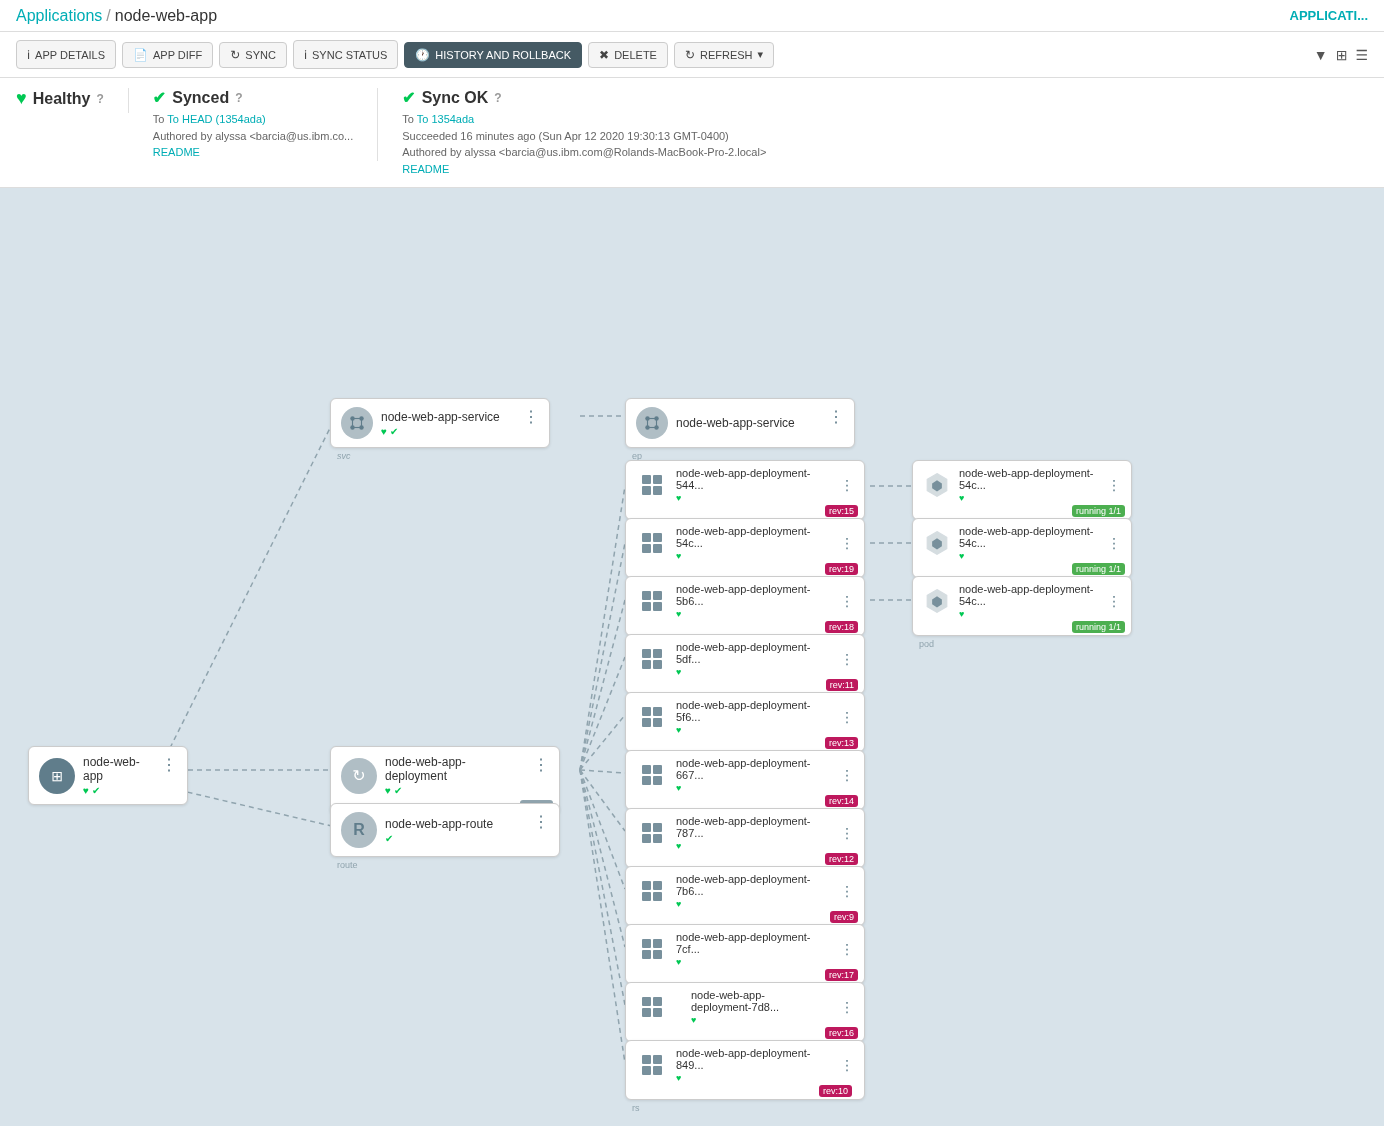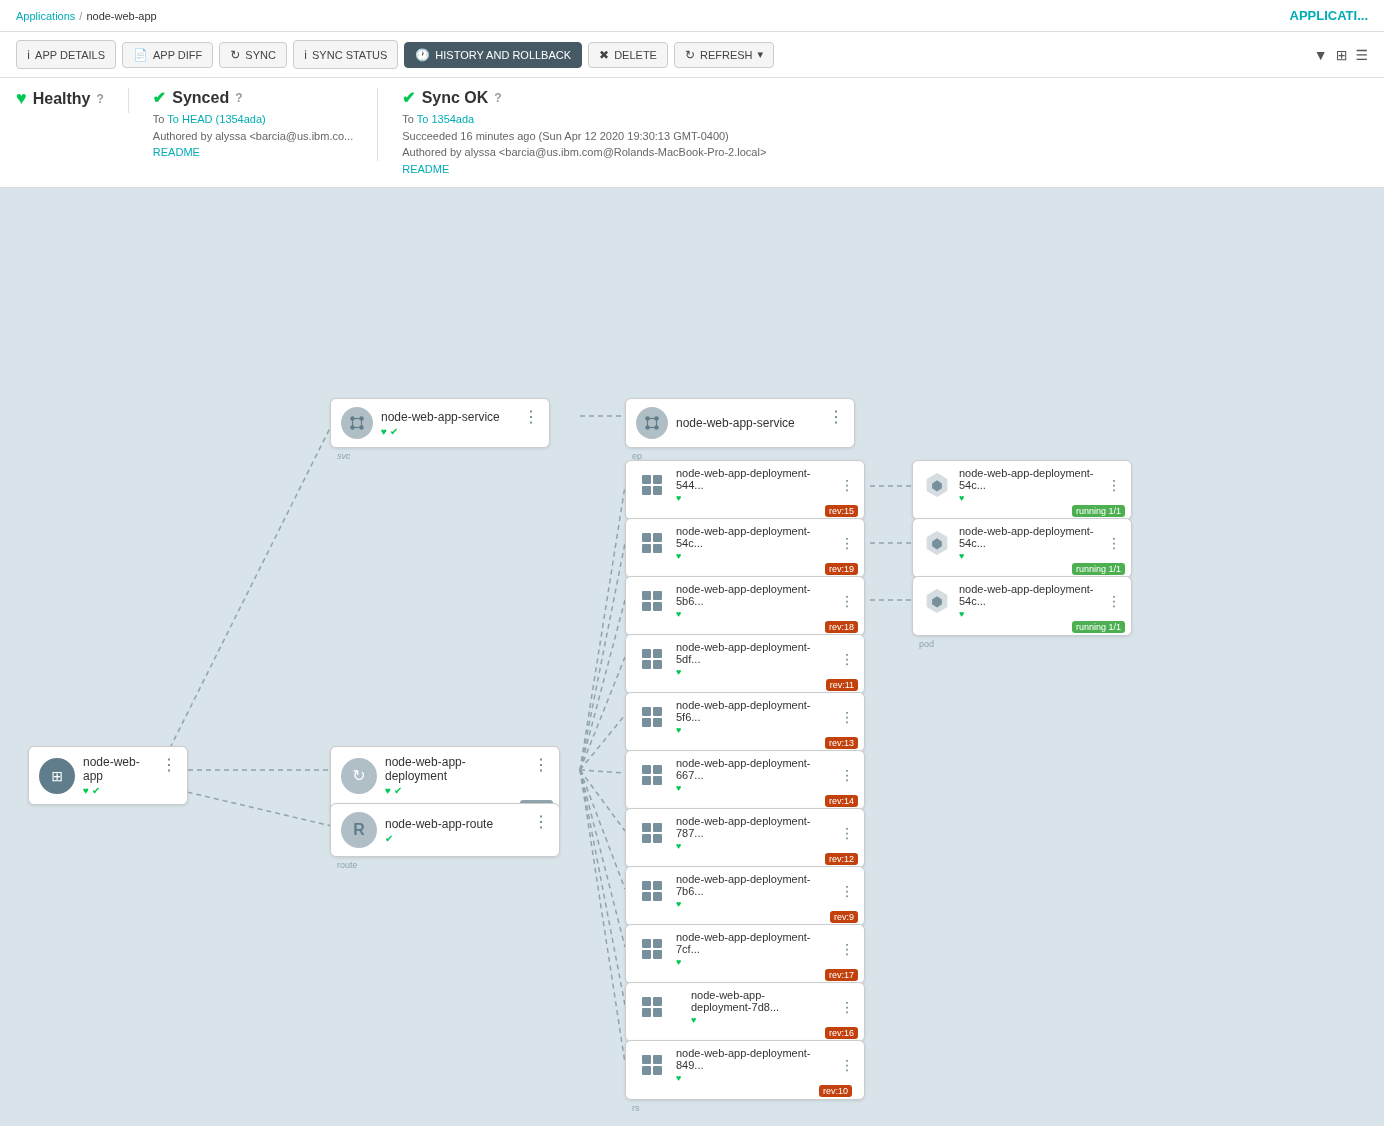--- a/index.html
+++ b/index.html
@@ -1,20 +1,20 @@
 <!DOCTYPE html>
 <html><head>
   <meta charset="utf-8">
   <style>
     * { box-sizing: border-box; margin: 0; padding: 0; }
     body { font-family: -apple-system, BlinkMacSystemFont, 'Segoe UI', sans-serif; font-size: 12px; background: #d8e3ea; color: #333; }
 
     
     .header { background: #fff; border-bottom: 1px solid #ddd; padding: 0 16px; height: 32px; display: flex; align-items: center; }
-    .breadcrumb { display: flex; align-items: center; gap: 4px; font-size: 11px; }
+    .breadcrumb { display: flex; align-items: center; gap: 4px; font-size: 16px; }
     .breadcrumb-link { color: #00adb5; text-decoration: none; }
     .breadcrumb-sep { color: #999; }
     .breadcrumb-current { color: #333; font-weight: 500; }
     .app-title-right { margin-left: auto; color: #00adb5; font-weight: 600; font-size: 13px; }
 
     
     .toolbar { background: #fff; border-bottom: 1px solid #ddd; padding: 8px 16px; display: flex; align-items: center; gap: 6px; }
     .toolbar-btn { display: flex; align-items: center; gap: 5px; padding: 5px 10px; border: 1px solid #ccc; border-radius: 4px; background: #f5f5f5; cursor: pointer; font-size: 11px; color: #444; }
     .toolbar-btn .icon { font-size: 12px; }
     .toolbar-right { margin-left: auto; display: flex; align-items: center; gap: 8px; }
@@ -61,21 +61,21 @@
     
     .pod-node { position: absolute; background: #fff; border: 1px solid #ccc; border-radius: 6px; display: flex; align-items: center; gap: 8px; padding: 6px 10px; box-shadow: 0 1px 3px rgba(0,0,0,0.1); min-width: 200px; }
     .pod-icon { width: 28px; height: 28px; display: flex; align-items: center; justify-content: center; color: #78909c; font-size: 20px; }
     .pod-label { font-size: 11px; font-weight: 500; flex: 1; }
     .pod-type { position: absolute; left: 6px; bottom: -14px; font-size: 9px; color: #90a4ae; }
 
     
     .connections-svg { position: absolute; top: 0; left: 0; width: 100%; height: 100%; pointer-events: none; }
     .conn-line { fill: none; stroke: #90a4ae; stroke-width: 1.5; stroke-dasharray: 5,4; }
     .tag-running { background: #4caf50; color: #fff; border-radius: 3px; padding: 1px 4px; font-size: 9px; }
-    .tag-rev { background: #c2410c; color: #fff; border-radius: 3px; padding: 1px 4px; font-size: 9px; }
+    .tag-rev { background: #be185d; color: #fff; border-radius: 3px; padding: 1px 4px; font-size: 9px; }
   </style>
 </head>
 <body>
 
 <div class="header">
   <div class="breadcrumb">
     <a class="breadcrumb-link">Applications</a>
     <span class="breadcrumb-sep">/</span>
     <span class="breadcrumb-current">node-web-app</span>
   </div>

